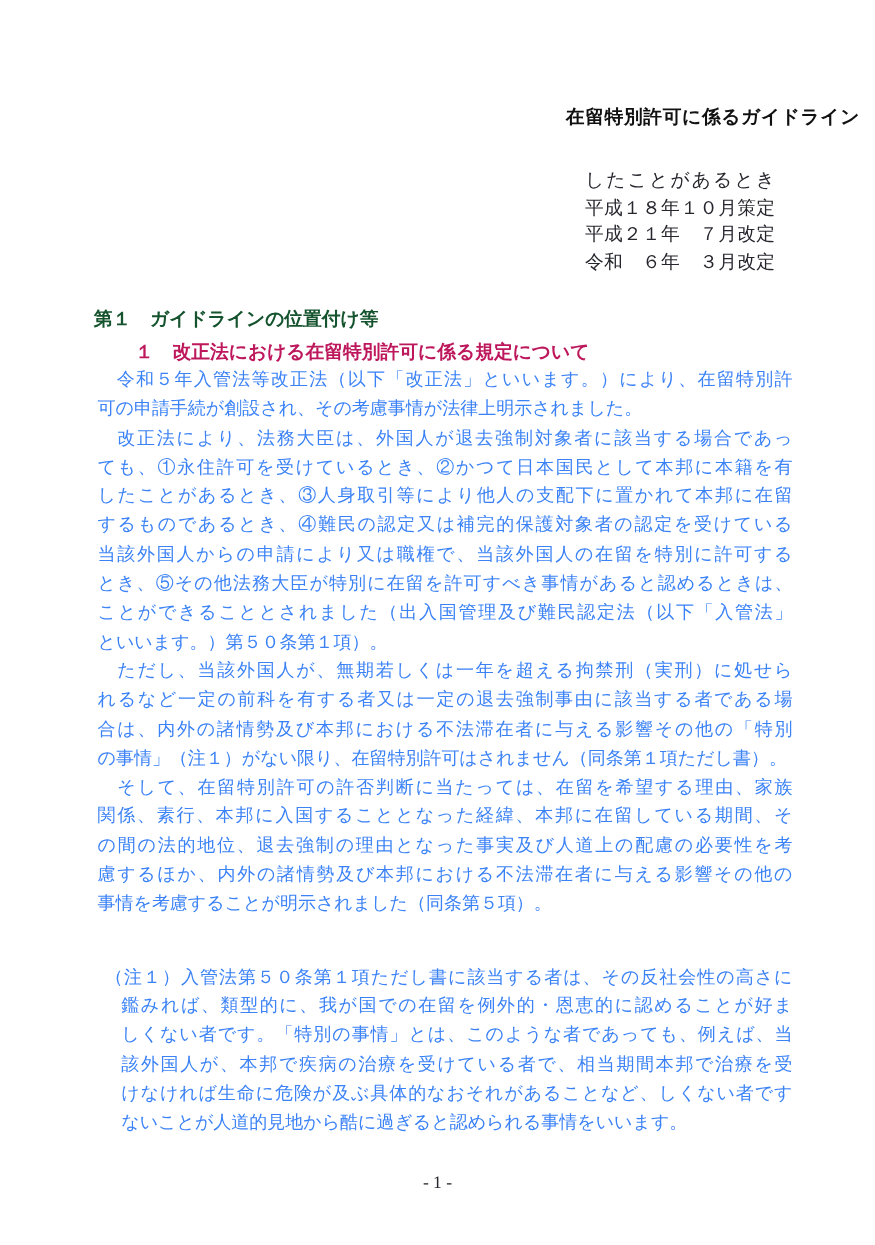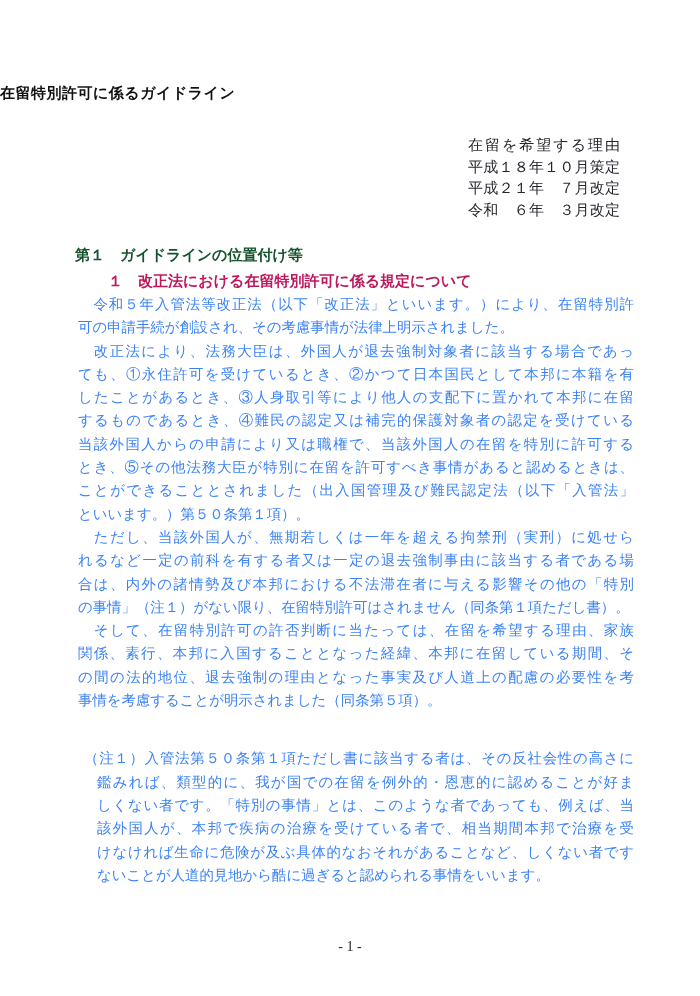--- a/index.html
+++ b/index.html
@@ -11,21 +11,21 @@
     overflow: hidden;
     color: #1e1e1e;
     font-family: "Liberation Serif", "DejaVu Serif", serif;
   }
   .doc-title {
     position: absolute;
     top: 84px;
     left: 0;
     width: 688px;
     margin: 0;
-    text-align: left;
+    text-align: right;
     font-family: "Liberation Sans", "DejaVu Sans", sans-serif;
     font-size: 15px;
     font-weight: bold;
     letter-spacing: 0.5px;
     color: #111;
   }
   .issuer-block {
     position: absolute;
     top: 135px;
     right: 80px;
@@ -88,21 +88,21 @@
   }
 </style>
 </head>
 <body>
 
 <div class="page">
 
   <h1 class="doc-title">在留特別許可に係るガイドライン</h1>
 
   <div class="issuer-block">
-    <div class="issuer-line">在留を希望する理由</div>
+    <div class="issuer-line">したことがあるとき</div>
     <div class="issuer-line">平成１８年１０月策定</div>
     <div class="issuer-line">平成２１年　７月改定</div>
     <div class="issuer-line">令和　６年　３月改定</div>
   </div>
 
   <div class="sec-heading">第１　ガイドラインの位置付け等</div>
 
   <div class="sub-heading">１　改正法における在留特別許可に係る規定について</div>
 
   <div class="body-text">
@@ -123,20 +123,21 @@
     <div class="para">
         <div class="line">　ただし、当該外国人が、無期若しくは一年を超える拘禁刑（実刑）に処せら</div>
         <div class="line">れるなど一定の前科を有する者又は一定の退去強制事由に該当する者である場</div>
         <div class="line">合は、内外の諸情勢及び本邦における不法滞在者に与える影響その他の「特別</div>
         <div class="line last">の事情」（注１）がない限り、在留特別許可はされません（同条第１項ただし書）。</div>
       </div>
     <div class="para">
         <div class="line">　そして、在留特別許可の許否判断に当たっては、在留を希望する理由、家族</div>
         <div class="line">関係、素行、本邦に入国することとなった経緯、本邦に在留している期間、そ</div>
         <div class="line">の間の法的地位、退去強制の理由となった事実及び人道上の配慮の必要性を考</div>
+        <div class="line">慮するほか、内外の諸情勢及び本邦における不法滞在者に与える影響その他の</div>
         <div class="line last">事情を考慮することが明示されました（同条第５項）。</div>
       </div>
     <div class="para note">
         <div class="line">（注１）入管法第５０条第１項ただし書に該当する者は、その反社会性の高さに</div>
         <div class="line">鑑みれば、類型的に、我が国での在留を例外的・恩恵的に認めることが好ま</div>
         <div class="line">しくない者です。「特別の事情」とは、このような者であっても、例えば、当</div>
         <div class="line">該外国人が、本邦で疾病の治療を受けている者で、相当期間本邦で治療を受</div>
         <div class="line">けなければ生命に危険が及ぶ具体的なおそれがあることなど、しくない者です</div>
         <div class="line last">ないことが人道的見地から酷に過ぎると認められる事情をいいます。</div>
       </div>

